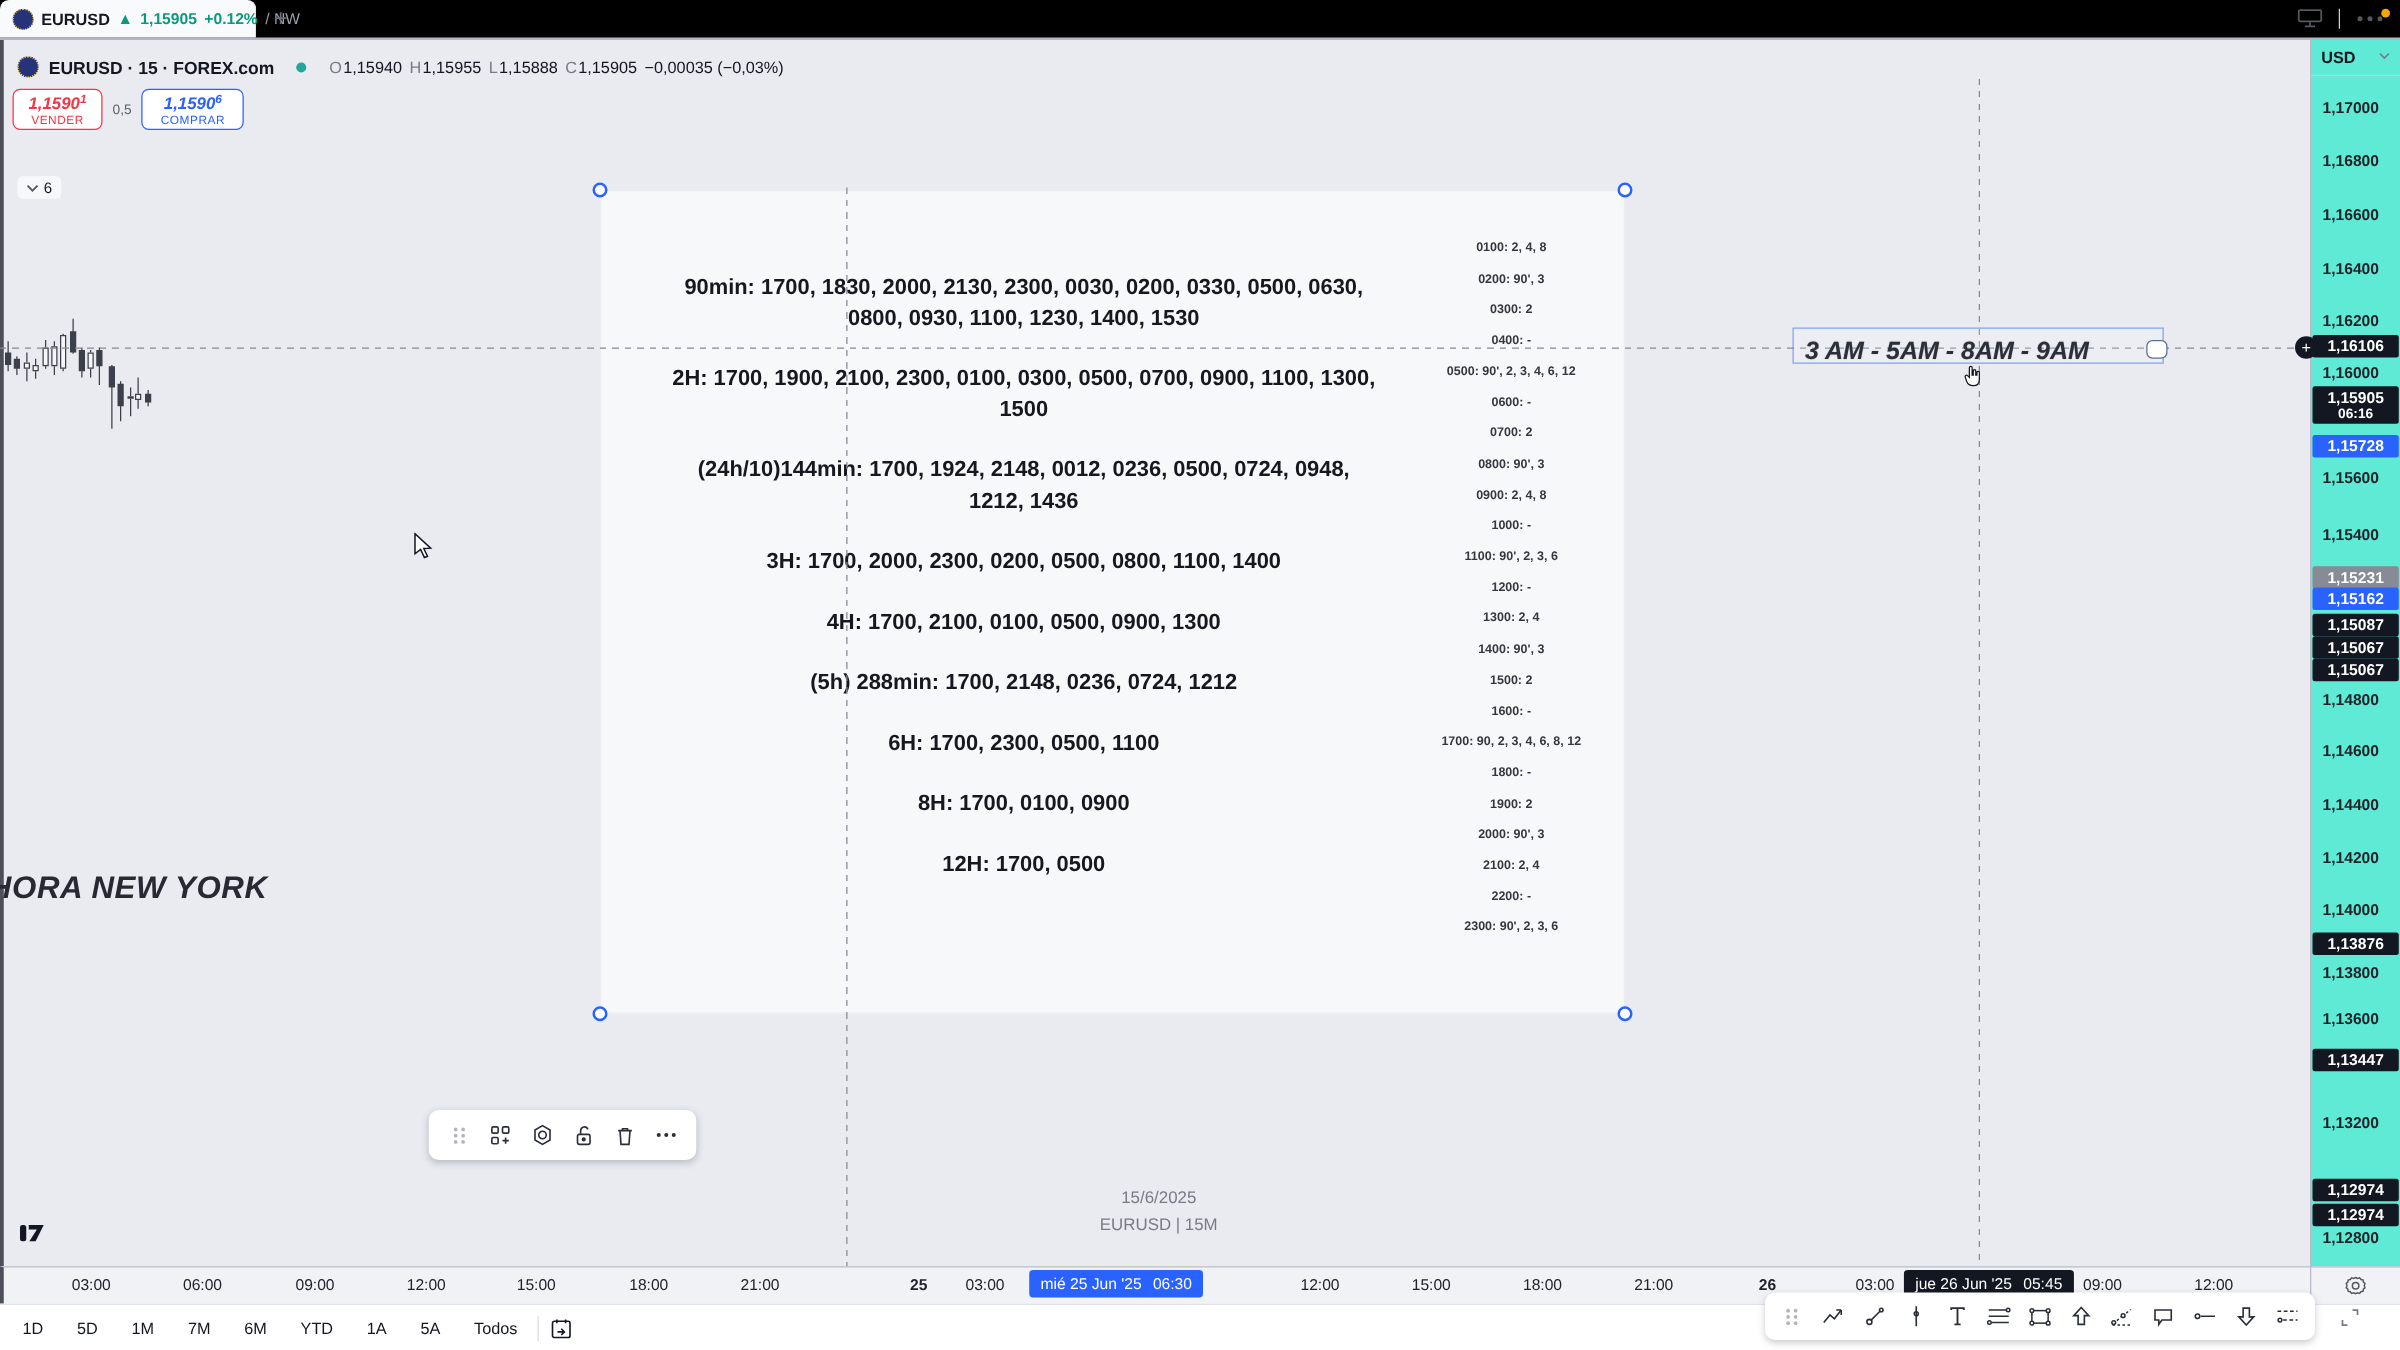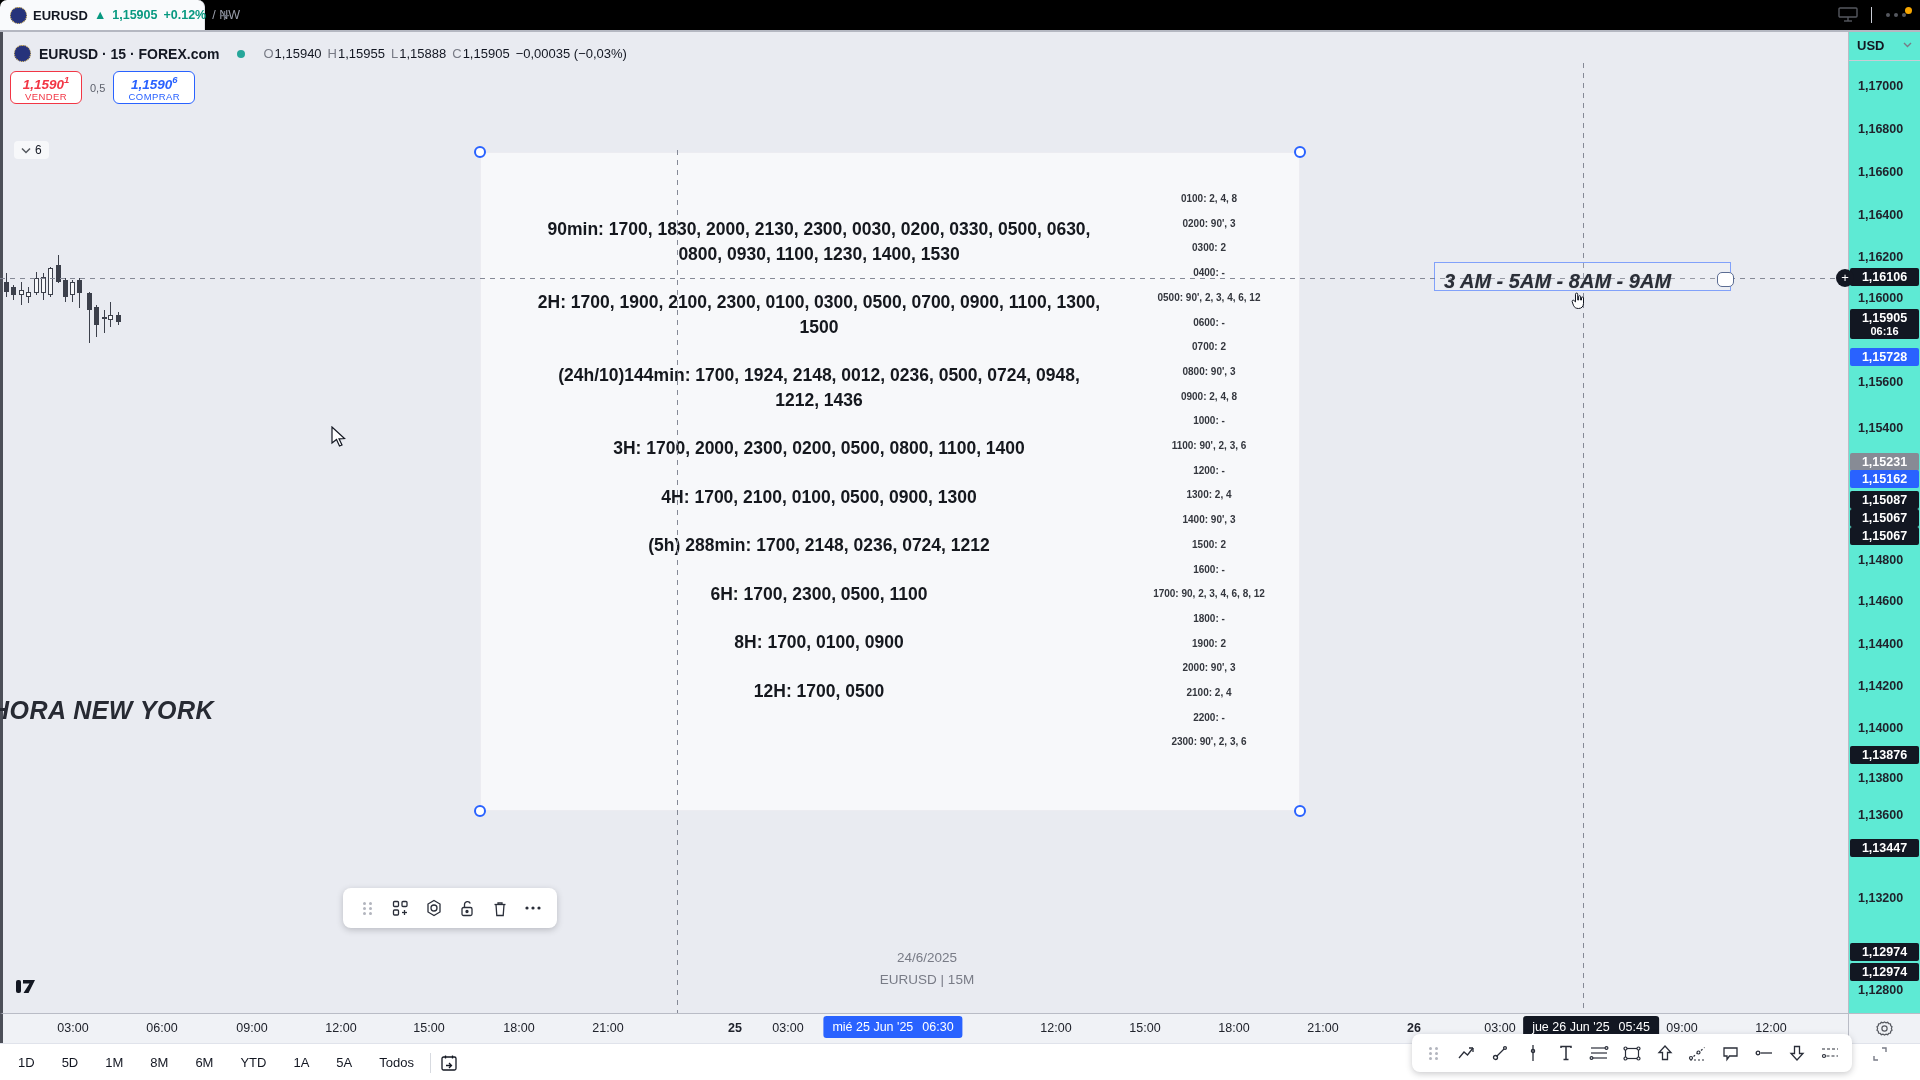--- a/index.html
+++ b/index.html
@@ -354,21 +354,21 @@
   <span class="titem">
     <svg width="18" height="6" viewBox="0 0 18 6" fill="#2a2e39">
         <circle cx="3" cy="3" r="1.6"></circle>
         <circle cx="9" cy="3" r="1.6"></circle>
         <circle cx="15" cy="3" r="1.6"></circle>
       </svg>
   </span>
 </div>
 
 <div class="center-labels">
-  <div class="cl-date">24/6/2025</div>
+  <div class="cl-date">15/6/2025</div>
   <div class="cl-sym">EURUSD | 15M</div>
 </div>
 
 <div class="price-axis">
   <div class="usd-head">
     <span>USD</span>
     <svg width="9" height="6" viewBox="0 0 9 6" fill="none" stroke="#787b86" stroke-width="1.4">
         <polyline points="1,1 4.5,4.5 8,1"></polyline>
       </svg>
   </div>
@@ -463,21 +463,21 @@
     <path d="M8.5 2 L10 2.8 L11.7 2.3 L12.8 3.6 L14.5 4 L14.7 5.7 L16 6.8 L15.4 8.5 L16 10.2 L14.7 11.3 L14.5 13 L12.8 13.4 L11.7 14.7 L10 14.2 L8.5 15 L7 14.2 L5.3 14.7 L4.2 13.4 L2.5 13 L2.3 11.3 L1 10.2 L1.6 8.5 L1 6.8 L2.3 5.7 L2.5 4 L4.2 3.6 L5.3 2.3 L7 2.8 Z"></path>
     <circle cx="8.5" cy="8.5" r="2.6"></circle>
   </svg>
 </div>
 
 <div class="footer">
   <div id="ranges">
       <button class="rbtn">1D</button>
       <button class="rbtn">5D</button>
       <button class="rbtn">1M</button>
-      <button class="rbtn">8M</button>
+      <button class="rbtn">7M</button>
       <button class="rbtn">6M</button>
       <button class="rbtn">YTD</button>
       <button class="rbtn">1A</button>
       <button class="rbtn">5A</button>
       <button class="rbtn">Todos</button>
     </div>
   <span class="fdiv"></span>
   <span class="goto-date">
     <svg width="20" height="20" viewBox="0 0 20 20" fill="none" stroke="#131722" stroke-width="1.3">
       <rect x="3" y="4" width="14" height="13" rx="1.5"></rect>

